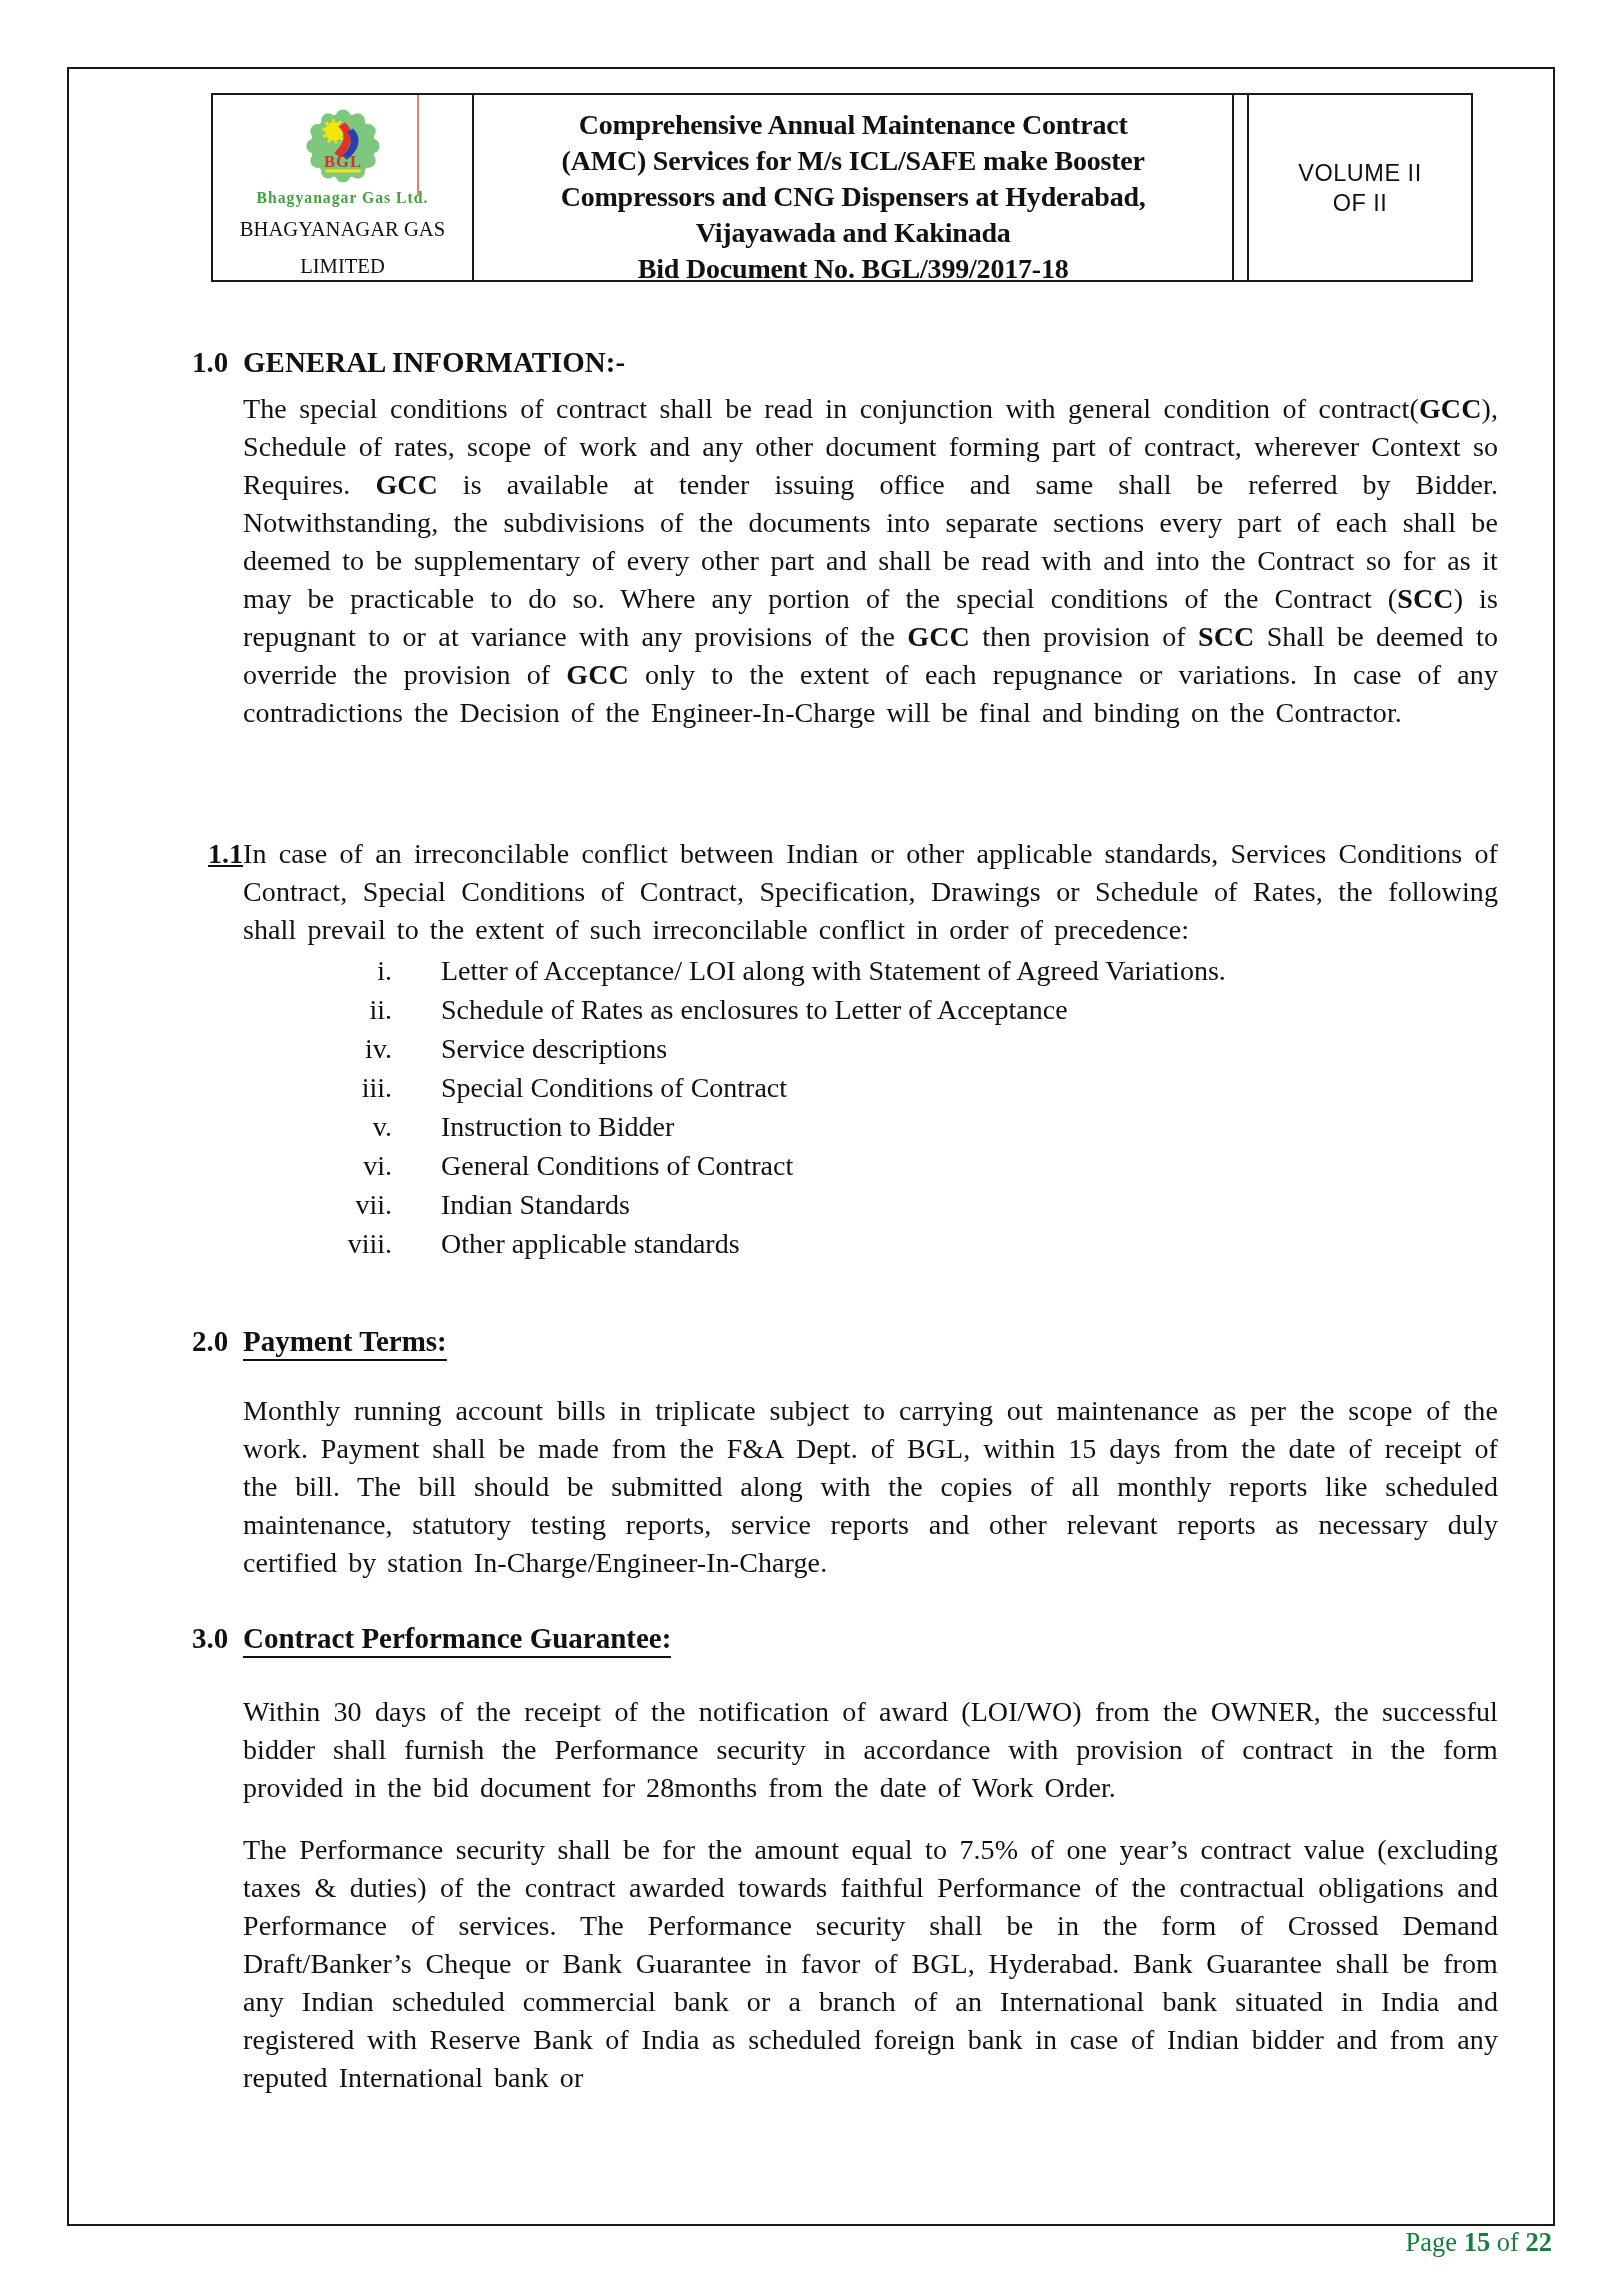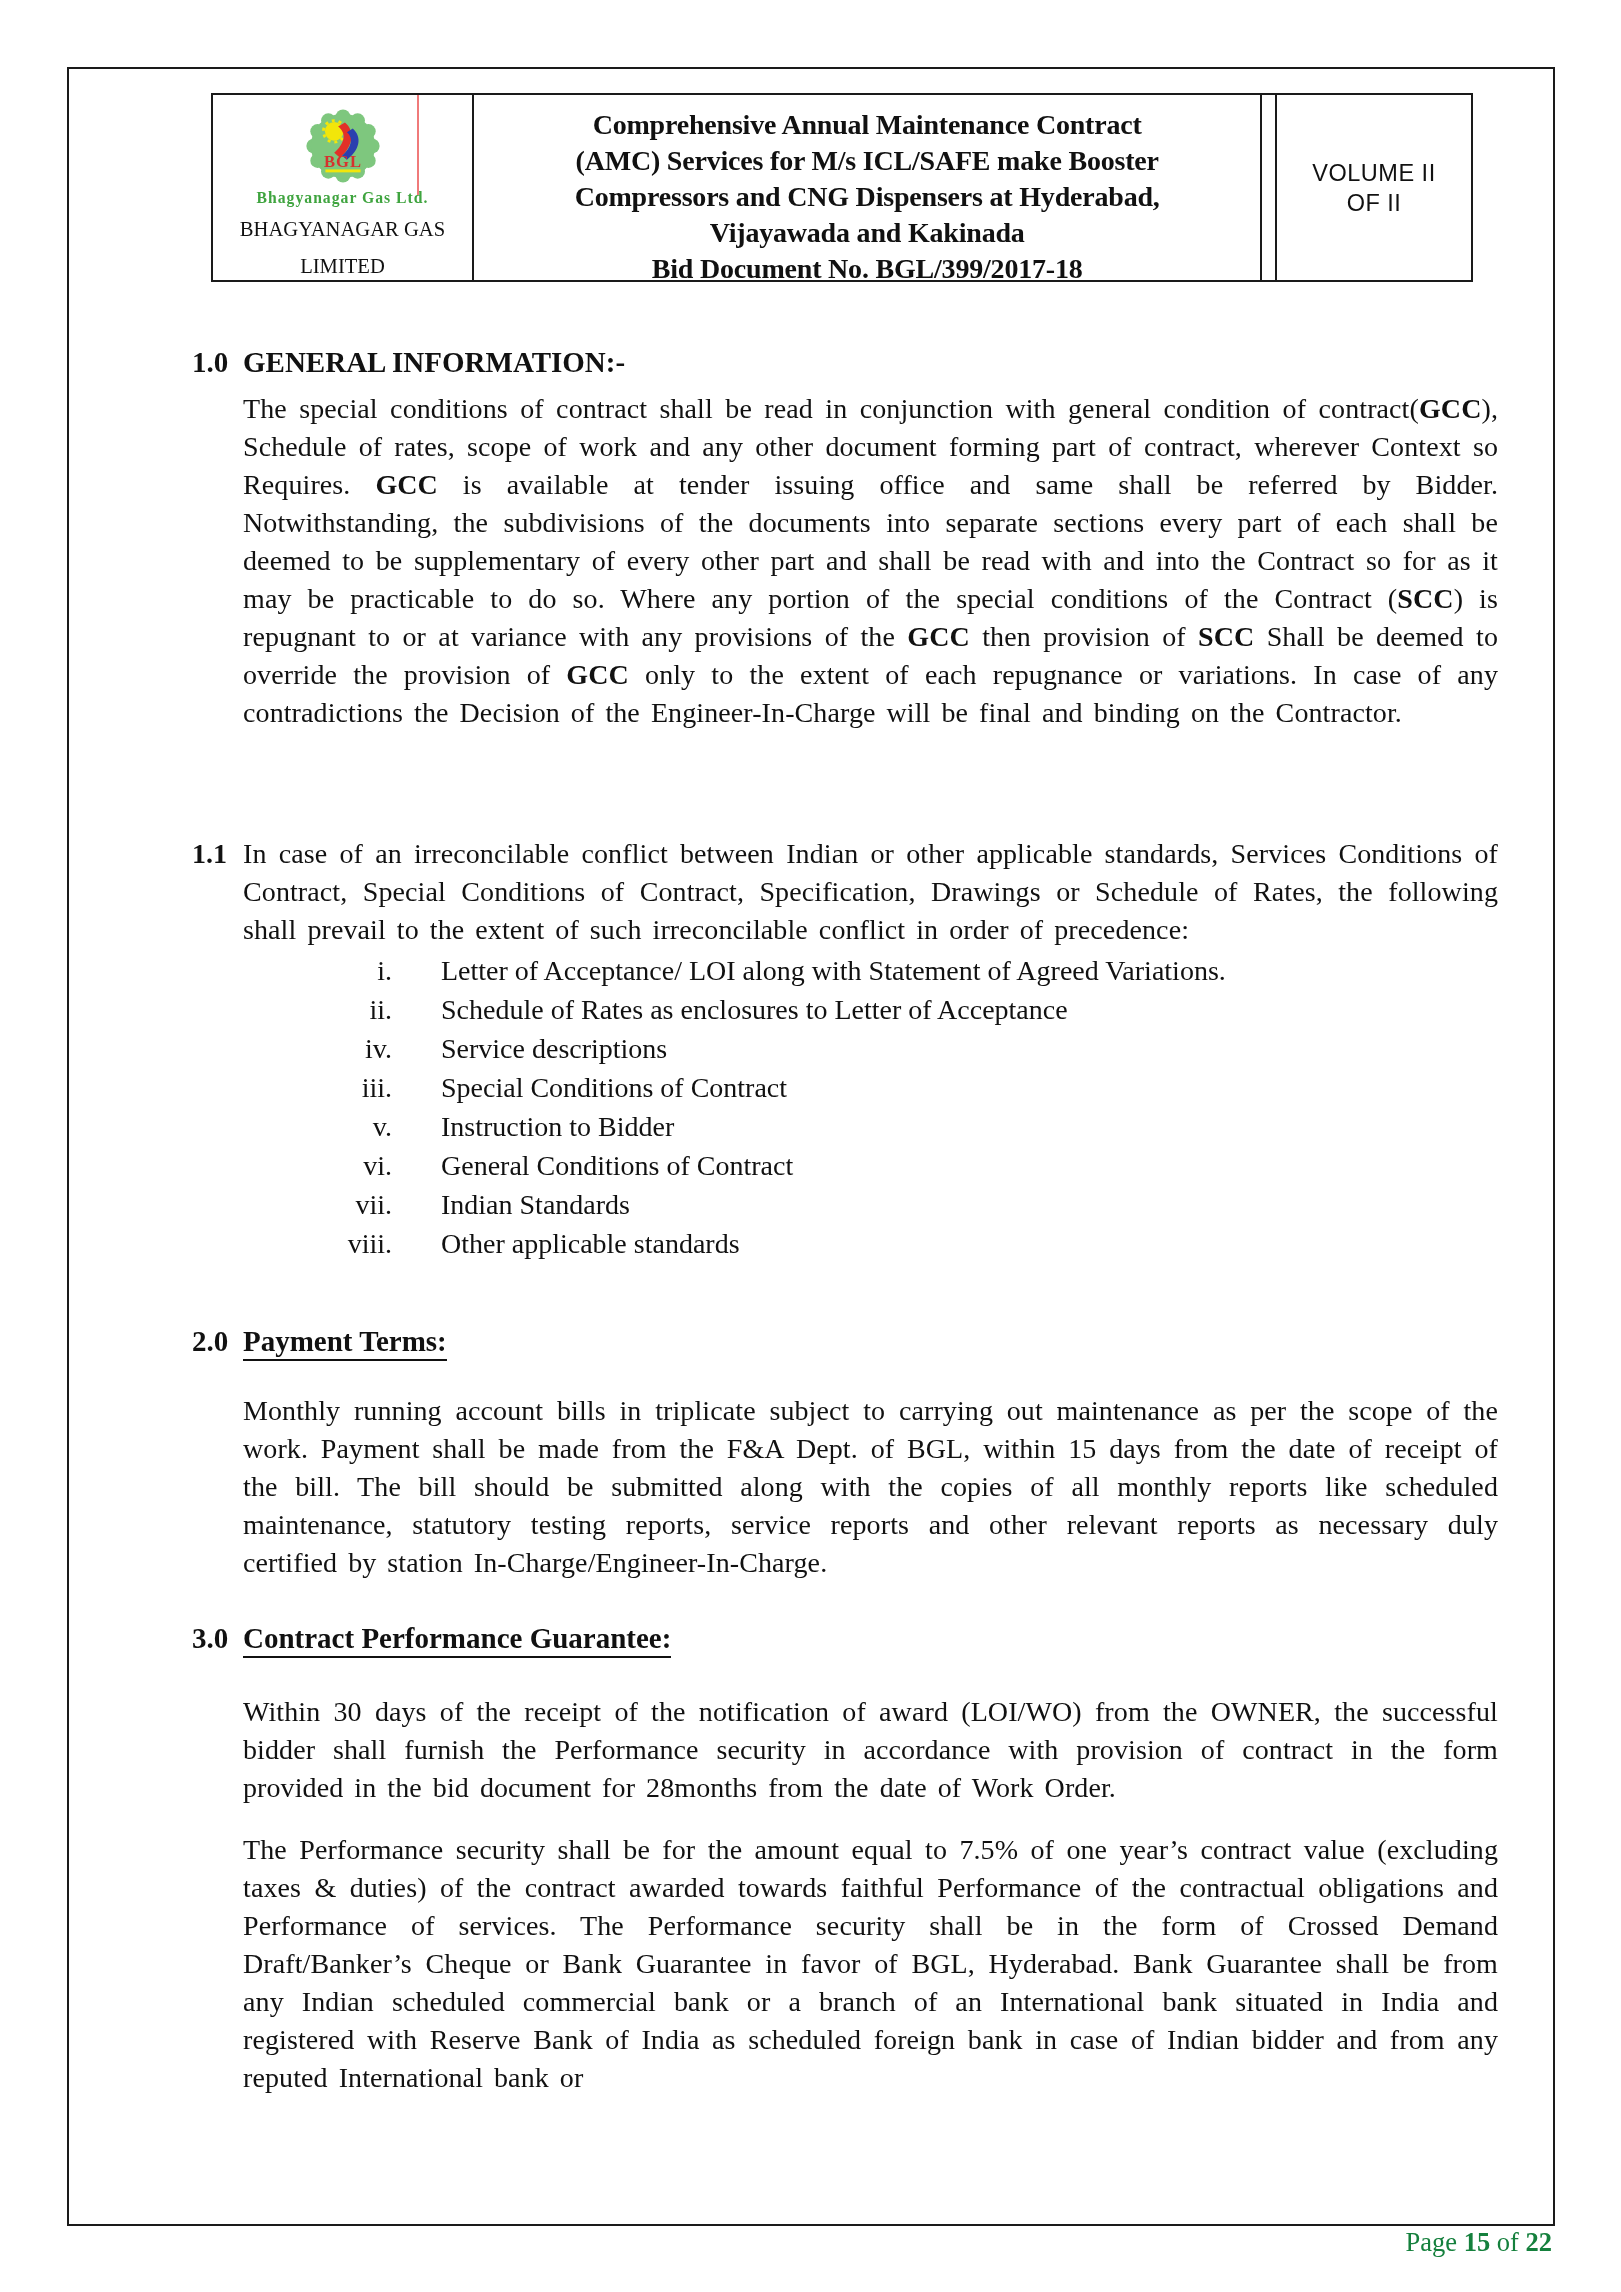--- a/index.html
+++ b/index.html
@@ -32,33 +32,33 @@
   .org-name {
     margin:3.9px auto 0; width:231px; font-family:Liberation Serif, serif;
     font-size:20.6px; line-height:37px; color:#111;
   }
   .cell-title {
     flex:1; border-right:2px solid #1a1a1a; text-align:center; padding-top:12px;
     font-weight:bold; font-size:28px; line-height:36px; letter-spacing:-0.2px;
   }
   .cell-spacer { width:14.7px; flex:none; border-right:2px solid #1a1a1a; }
   .cell-volume {
-    width:194px; flex:none; display:flex; flex-direction:column; justify-content:center;
+    width:222px; flex:none; display:flex; flex-direction:column; justify-content:center;
     text-align:center; font-family:"Liberation Sans","DejaVu Sans",sans-serif;
     font-size:23.5px; line-height:30px; letter-spacing:0.5px;
   }
   
   .section { position:absolute; left:192px; width:1306px; font-size:28px; line-height:38px; }
   .sec-headrow { font-weight:bold; font-size:29px; line-height:39px; white-space:nowrap; }
   .sec-num { display:inline-block; width:51px; font-weight:bold; }
   .sec-heading-underline { border-bottom:2.9px solid #111; padding-bottom:2px;text-align:right; }
   .para {
     margin-left:51px; text-align:justify; word-spacing:3.9px; letter-spacing:0.1px;
   }
-  .num-abs { position:absolute; left:0; top:0; font-weight:bold; font-size:28px; }
+  .num-abs { position:absolute; left:16px; top:0; font-weight:bold; font-size:28px;text-decoration:underline; }
   .rlist { margin-left:51px; margin-top:2px; }
   .rlist-row { display:flex; line-height:39px; }
   .rlist-num { width:149px; text-align:right; flex:none; }
   .rlist-text { margin-left:49px; }
   .mt8  { margin-top:7.8px; }
   .mt32 { margin-top:31px; }
   .mt36 { margin-top:35px; }
   .mt24 { margin-top:23.5px; }
   
   .page-footer {

